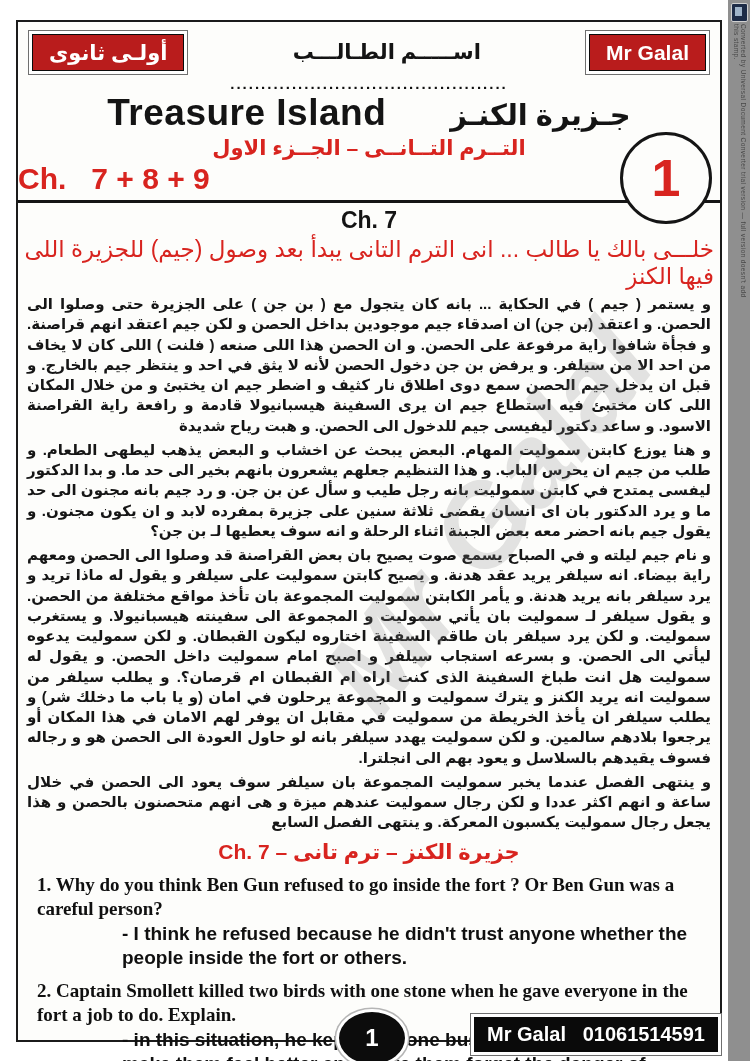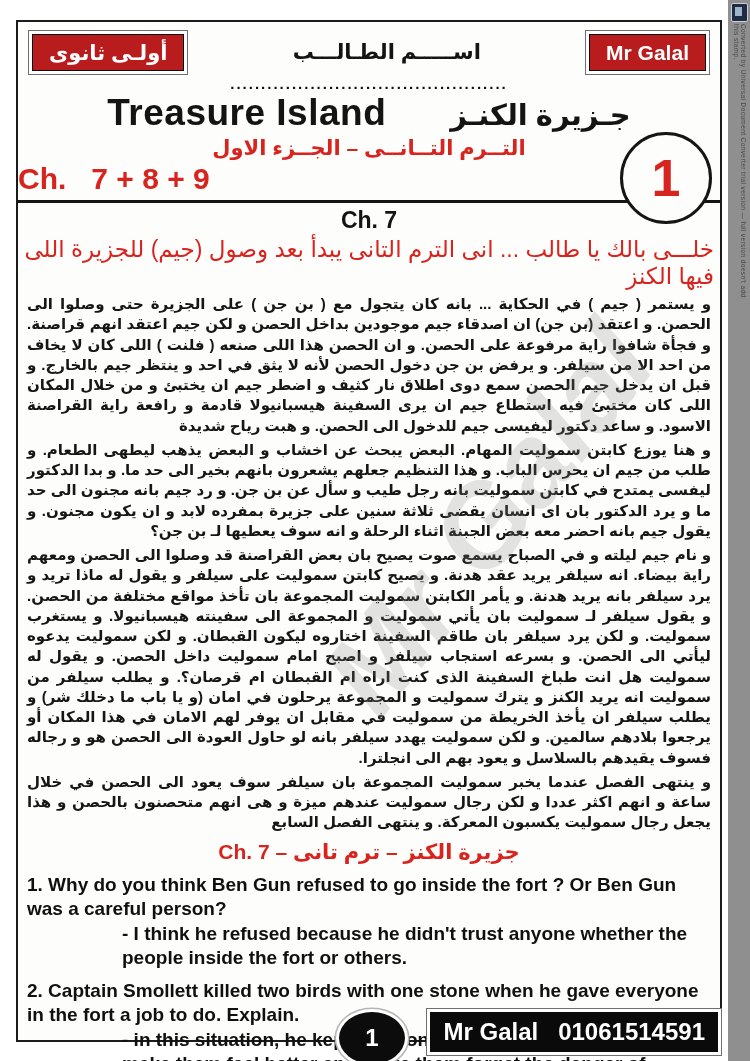--- a/index.html
+++ b/index.html
@@ -59,31 +59,31 @@
   
   .chap-head{text-align:center;font-weight:bold;font-size:23px;margin:4px 0 2px;}
   .red-note{direction:rtl;text-align:right;color:#d8241f;font-weight:normal;font-size:23px;margin:0 6px 2px;}
   .ar-p{
     direction:rtl;text-align:justify;font-weight:bold;font-size:15px;
     line-height:1.35;margin:4px 9px 0;color:#161616;
   }
   .sec-head{direction:rtl;text-align:center;color:#d8241f;font-weight:bold;font-size:21px;margin:7px 0 3px;}
 
   .qa{padding:0 9px;font-weight:bold;font-size:19px;line-height:1.27;color:#101010;}
-  .qa .q{margin:9px 0 0;}
+  .qa .q{margin:9px 10px 0;font-family:Liberation Serif, serif;}
   .qa .a{margin:1px 0 0 95px;}
 
   
   .foot-oval{
     position:absolute;bottom:-27px;left:318px;width:66px;height:52px;background:#0c0c0c;
     border-radius:50%;border:3px solid #fff;box-shadow:0 0 0 1.5px #b5b5b5;
     color:#fff;font-size:24px;font-weight:bold;display:flex;align-items:center;justify-content:center;z-index:4;
   }
   .foot-badge-wrap{position:absolute;bottom:-16px;right:-2px;border:1.5px solid #6f6f6f;background:#fff;padding:3px;z-index:4;}
-  .foot-badge{background:#0a0a0a;color:#fff;font-weight:bold;font-size:24px;padding:5px 12px;border:1px solid #0a0a0a;}
+  .foot-badge{background:#0a0a0a;color:#fff;font-weight:bold;font-size:20px;padding:5px 12px;border:1px solid #0a0a0a;}
 
   
   .wm{
     position:absolute;left:190px;top:430px;width:560px;text-align:center;
     transform:rotate(-52deg);font-size:115px;font-weight:bold;font-style:italic;
     color:rgba(130,130,130,0.22);pointer-events:none;z-index:2;white-space:pre;
   }
 </style>
 </head>
 <body>

